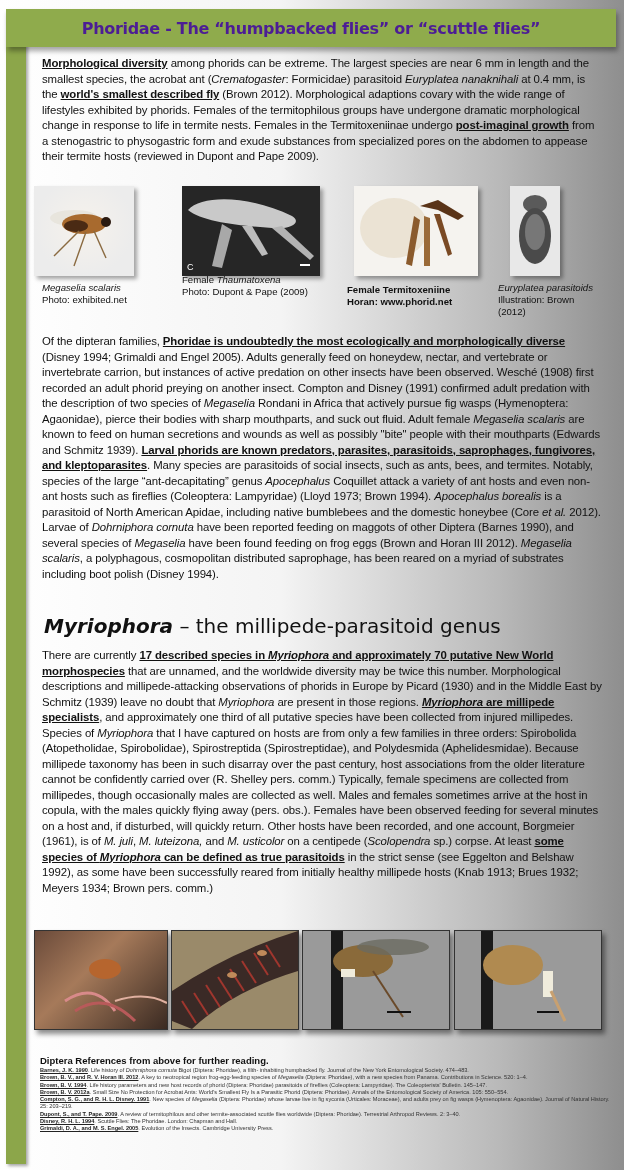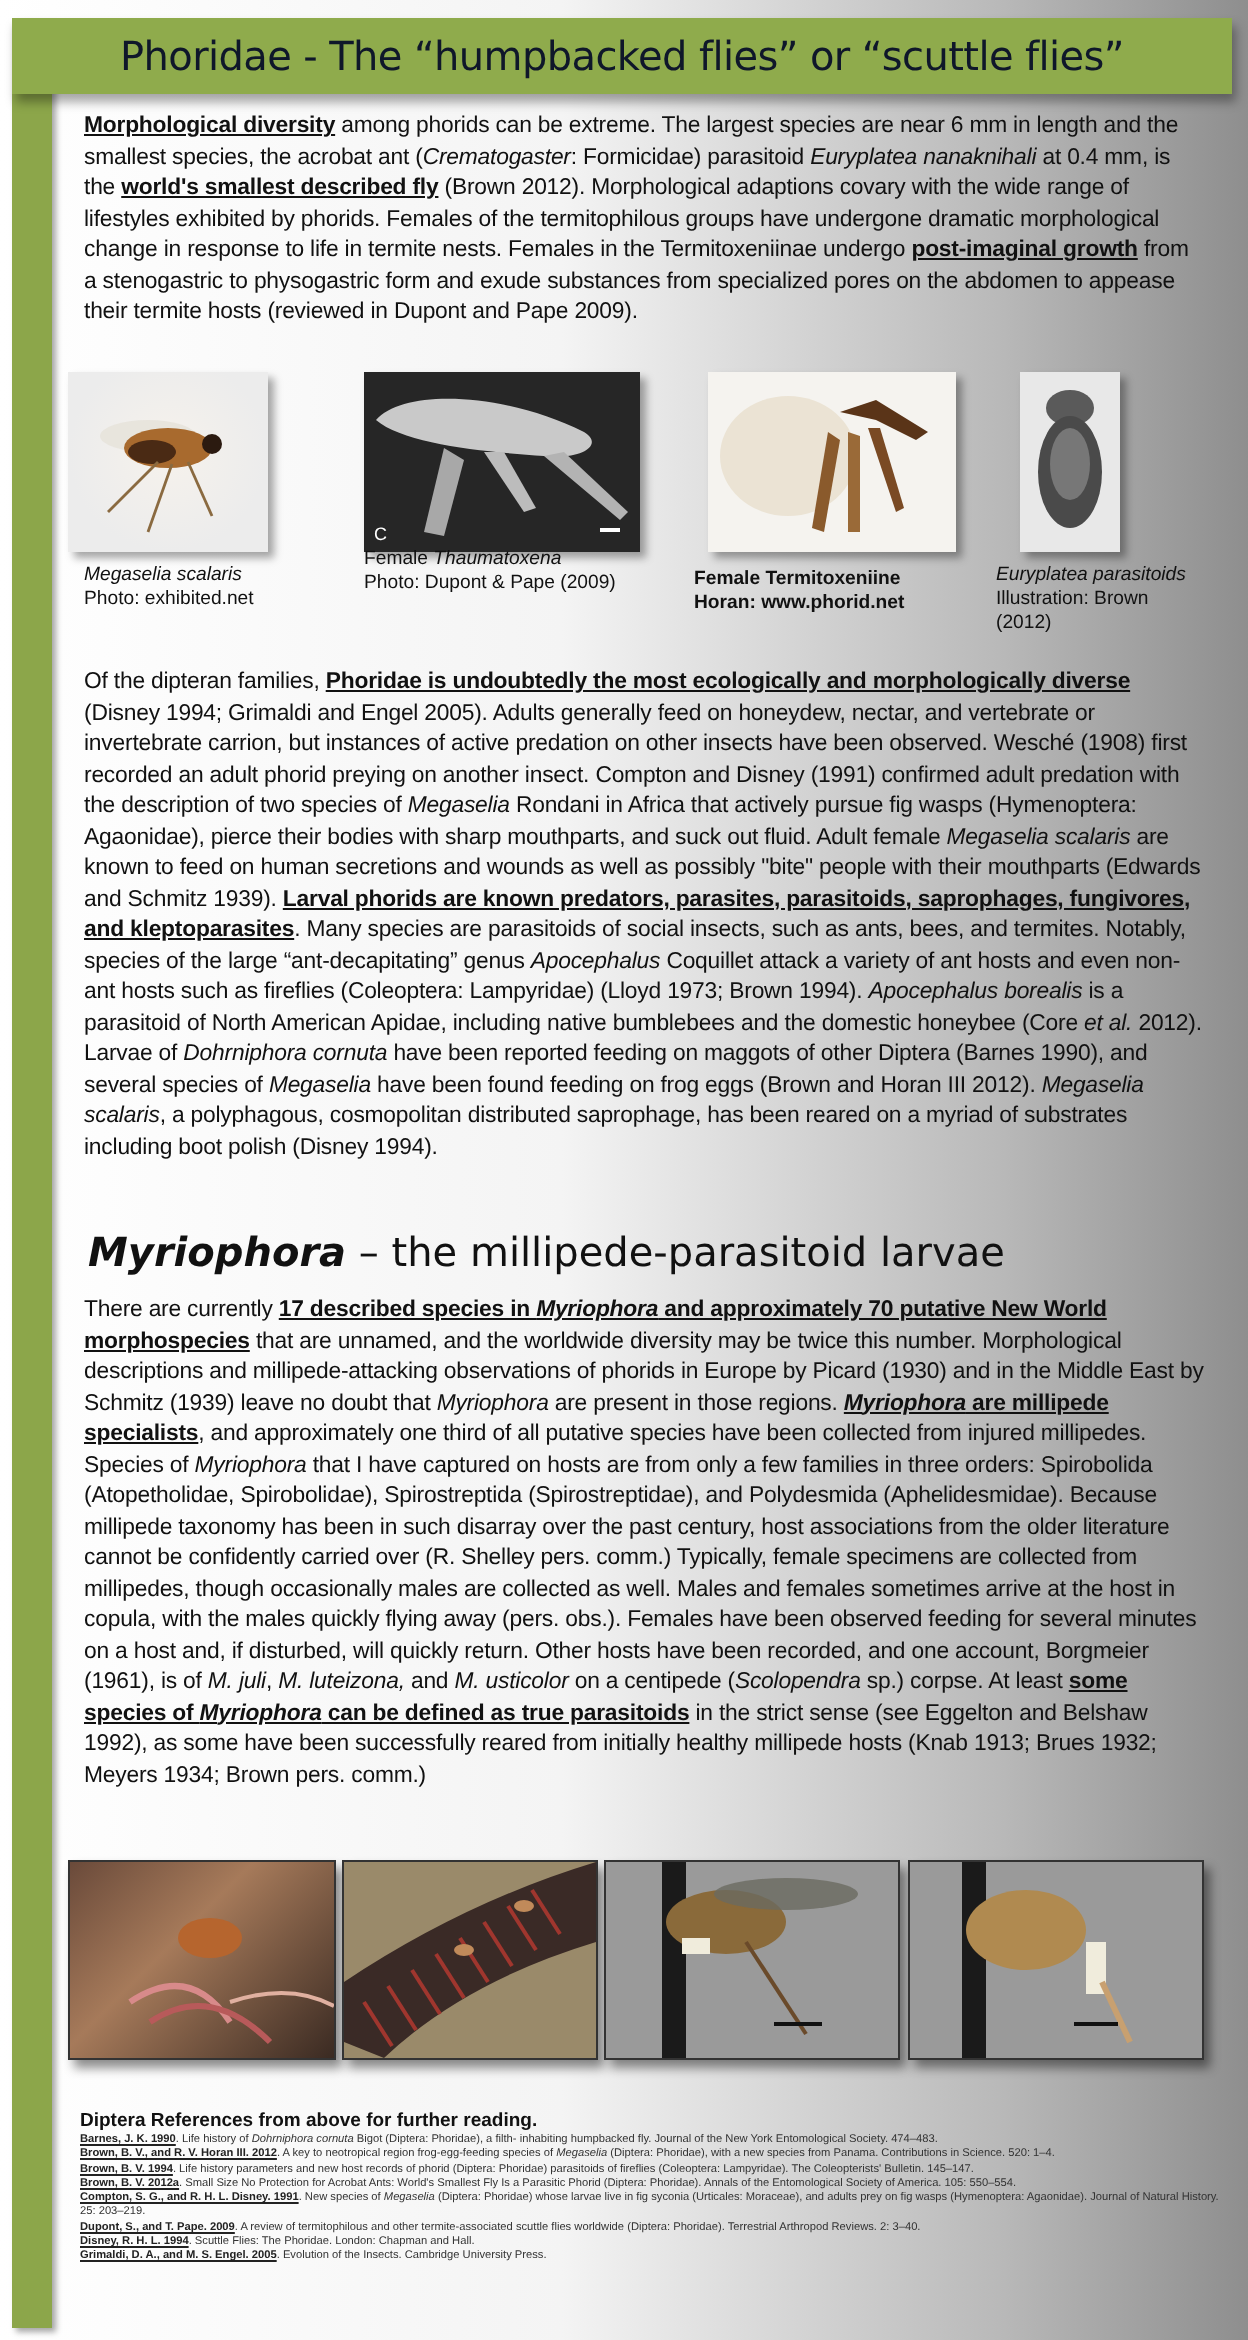--- a/index.html
+++ b/index.html
@@ -15,21 +15,21 @@
     box-shadow: 2px 2px 3px rgba(0,0,0,0.35);
   }
   .header-bar {
     position:absolute; left:6px; top:9px; width:610px; height:38px;
     background:#8fab4c;
     box-shadow: 2px 4px 5px rgba(0,0,0,0.35);
     display:flex; align-items:center; justify-content:center;
   }
   .header-title {
     font-family: "DejaVu Sans", sans-serif;
-    font-weight:normal; font-size:20px; color:#0f172a; letter-spacing:-0.3px;
+    font-weight:bold; font-size:16px; color:#4c1d95; letter-spacing:-0.3px;
   }
   .content {
     position:absolute; left:42px; top:56px; width:560px;
   }
   p.body {
     margin:0; font-size:11.4px; line-height:15.5px;
     font-family: "Liberation Sans", sans-serif;
     letter-spacing:-0.1px;
   }
   b { font-weight:bold;text-decoration:underline; }
@@ -114,21 +114,21 @@
       <ellipse cx="25" cy="46" rx="10" ry="18" fill="#777"></ellipse>
     </svg>
   </div>
   <div class="cap" style="left:464px; top:96px;"><i>Euryplatea parasitoids</i><br><span>Illustration: Brown (2012)</span></div>
 </div>
 
 <div class="content" style="top:334px;">
   <p class="body"><span>Of the dipteran families, </span><b>Phoridae is undoubtedly the most ecologically and morphologically diverse</b><span> (Disney 1994; Grimaldi and Engel 2005). Adults generally feed on honeydew, nectar, and vertebrate or invertebrate carrion, but instances of active predation on other insects have been observed. Wesché (1908) first recorded an adult phorid preying on another insect. Compton and Disney (1991) confirmed adult predation with the description of two species of </span><i>Megaselia</i><span> Rondani in Africa that actively pursue fig wasps (Hymenoptera: Agaonidae), pierce their bodies with sharp mouthparts, and suck out fluid. Adult female </span><i>Megaselia scalaris</i><span> are known to feed on human secretions and wounds as well as possibly "bite" people with their mouthparts (Edwards and Schmitz 1939). </span><b>Larval phorids are known predators, parasites, parasitoids, saprophages, fungivores, and kleptoparasites</b><span>. Many species are parasitoids of social insects, such as ants, bees, and termites. Notably, species of the large “ant-decapitating” genus </span><i>Apocephalus</i><span> Coquillet attack a variety of ant hosts and even non-ant hosts such as fireflies (Coleoptera: Lampyridae) (Lloyd 1973; Brown 1994). </span><i>Apocephalus borealis</i><span> is a parasitoid of North American Apidae, including native bumblebees and the domestic honeybee (Core </span><i>et al.</i><span> 2012). Larvae of </span><i>Dohrniphora cornuta</i><span> have been reported feeding on maggots of other Diptera (Barnes 1990), and several species of </span><i>Megaselia</i><span> have been found feeding on frog eggs (Brown and Horan III 2012). </span><i>Megaselia scalaris</i><span>, a polyphagous, cosmopolitan distributed saprophage, has been reared on a myriad of substrates including boot polish (Disney 1994).</span></p>
 </div>
 
-<div class="section-title"><span class="ital">Myriophora</span><span> – the millipede-parasitoid larvae</span></div>
+<div class="section-title"><span class="ital">Myriophora</span><span> – the millipede-parasitoid genus</span></div>
 
 <div class="content" style="top:648px;">
   <p class="body"><span>There are currently </span><b>17 described species in </b><b><i>Myriophora</i></b><b> and approximately 70 putative New World morphospecies</b><span> that are unnamed, and the worldwide diversity may be twice this number. Morphological descriptions and millipede-attacking observations of phorids in Europe by Picard (1930) and in the Middle East by Schmitz (1939) leave no doubt that </span><i>Myriophora</i><span> are present in those regions. </span><b><i>Myriophora</i></b><b> are millipede specialists</b><span>, and approximately one third of all putative species have been collected from injured millipedes. Species of </span><i>Myriophora</i><span> that I have captured on hosts are from only a few families in three orders: Spirobolida (Atopetholidae, Spirobolidae), Spirostreptida (Spirostreptidae), and Polydesmida (Aphelidesmidae). Because millipede taxonomy has been in such disarray over the past century, host associations from the older literature cannot be confidently carried over (R. Shelley pers. comm.) Typically, female specimens are collected from millipedes, though occasionally males are collected as well. Males and females sometimes arrive at the host in copula, with the males quickly flying away (pers. obs.). Females have been observed feeding for several minutes on a host and, if disturbed, will quickly return. Other hosts have been recorded, and one account, Borgmeier (1961), is of </span><i>M. juli</i><span>, </span><i>M. luteizona,</i><span> and </span><i>M. usticolor</i><span> on a centipede (</span><i>Scolopendra</i><span> sp.) corpse. At least </span><b>some species of </b><b><i>Myriophora</i></b><b> can be defined as true parasitoids</b><span> in the strict sense (see Eggelton and Belshaw 1992), as some have been successfully reared from initially healthy millipede hosts (Knab 1913; Brues 1932; Meyers 1934; Brown pers. comm.)</span></p>
 </div>
 
 <div class="bottom-photos">
   <div class="bphoto" style="left:0; width:132px; background:linear-gradient(135deg,#6a4a3a 0%,#a67a5a 40%,#3a2a22 100%);">
     <svg width="132" height="98">
       <ellipse cx="70" cy="38" rx="16" ry="10" fill="#b6652e"></ellipse>
       <path d="M30 70 Q 60 50 80 80" stroke="#d88a8a" stroke-width="3" fill="none"></path>

